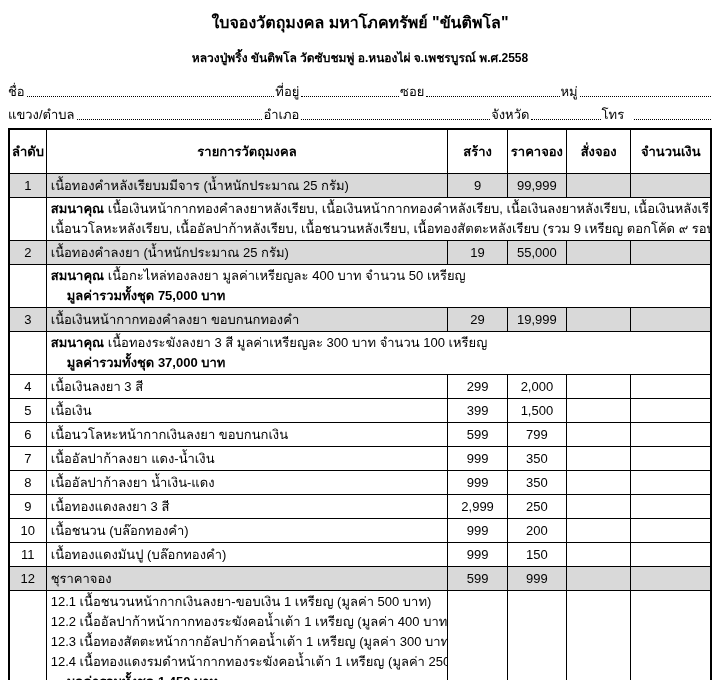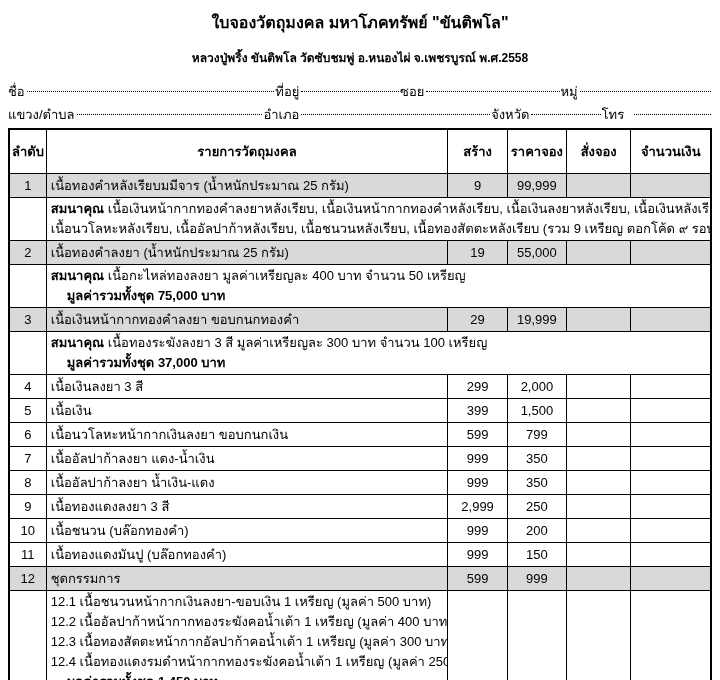--- a/index.html
+++ b/index.html
@@ -5,21 +5,21 @@
   html,body{margin:0;padding:0;background:#fff;}
   .page{
     width:720px;height:680px;box-sizing:border-box;
     padding:4px 8px;background:#fff;color:#000;
     font-family:"Liberation Sans","DejaVu Sans",sans-serif;
     overflow:hidden;
   }
   .title{text-align:center;font-weight:bold;font-size:16px;margin:6px 0 0;}
   .subtitle{text-align:center;font-weight:bold;font-size:12px;margin:13px 0 10px;}
   .fline{display:flex;align-items:flex-end;font-size:13px;height:23px;}
-  .field{display:flex;align-items:center;min-width:0;}
+  .field{display:flex;align-items:flex-end;min-width:0;}
   .flabel{white-space:nowrap;line-height:16px;}
   .dots{flex:1 1 0%;border-bottom:1.5px dotted #000;margin:0 1px 3px 2px;height:1px;min-width:10px;}
   table.order{border-collapse:collapse;width:100%;table-layout:fixed;margin-top:5px;border:2px solid #000;}
   table.order th,table.order td{border:1px solid #000;font-size:13px;padding:1px 4px;vertical-align:middle;overflow:hidden;}
   table.order th{font-weight:bold;text-align:center;height:19px;padding:11px 2px;}
   td.c{text-align:center;}
   tr.item td{height:18px;}
   tr.shaded td{background:#d9d9d9;}
   td.note{padding:2px 5px;}
   .note-line{line-height:20px;white-space:nowrap;}
@@ -194,21 +194,21 @@
         <tr class="item">
           <td class="c">11</td>
           <td>เนื้อทองแดงมันปู (บล๊อกทองคำ)</td>
           <td class="c">999</td>
           <td class="c">150</td>
           <td class="c"></td>
           <td class="c"></td>
         </tr>
         <tr class="item shaded">
           <td class="c">12</td>
-          <td>ชุดกรรมการ</td>
+          <td>ชุราคาจอง</td>
           <td class="c">599</td>
           <td class="c">999</td>
           <td class="c"></td>
           <td class="c"></td>
         </tr>
         <tr>
           <td></td>
           <td class="note">
             <div class="note-line">12.1 เนื้อชนวนหน้ากากเงินลงยา-ขอบเงิน 1 เหรียญ (มูลค่า 500 บาท)</div>
             <div class="note-line">12.2 เนื้ออัลปาก้าหน้ากากทองระฆังคอน้ำเต้า 1 เหรียญ (มูลค่า 400 บาท)</div>

